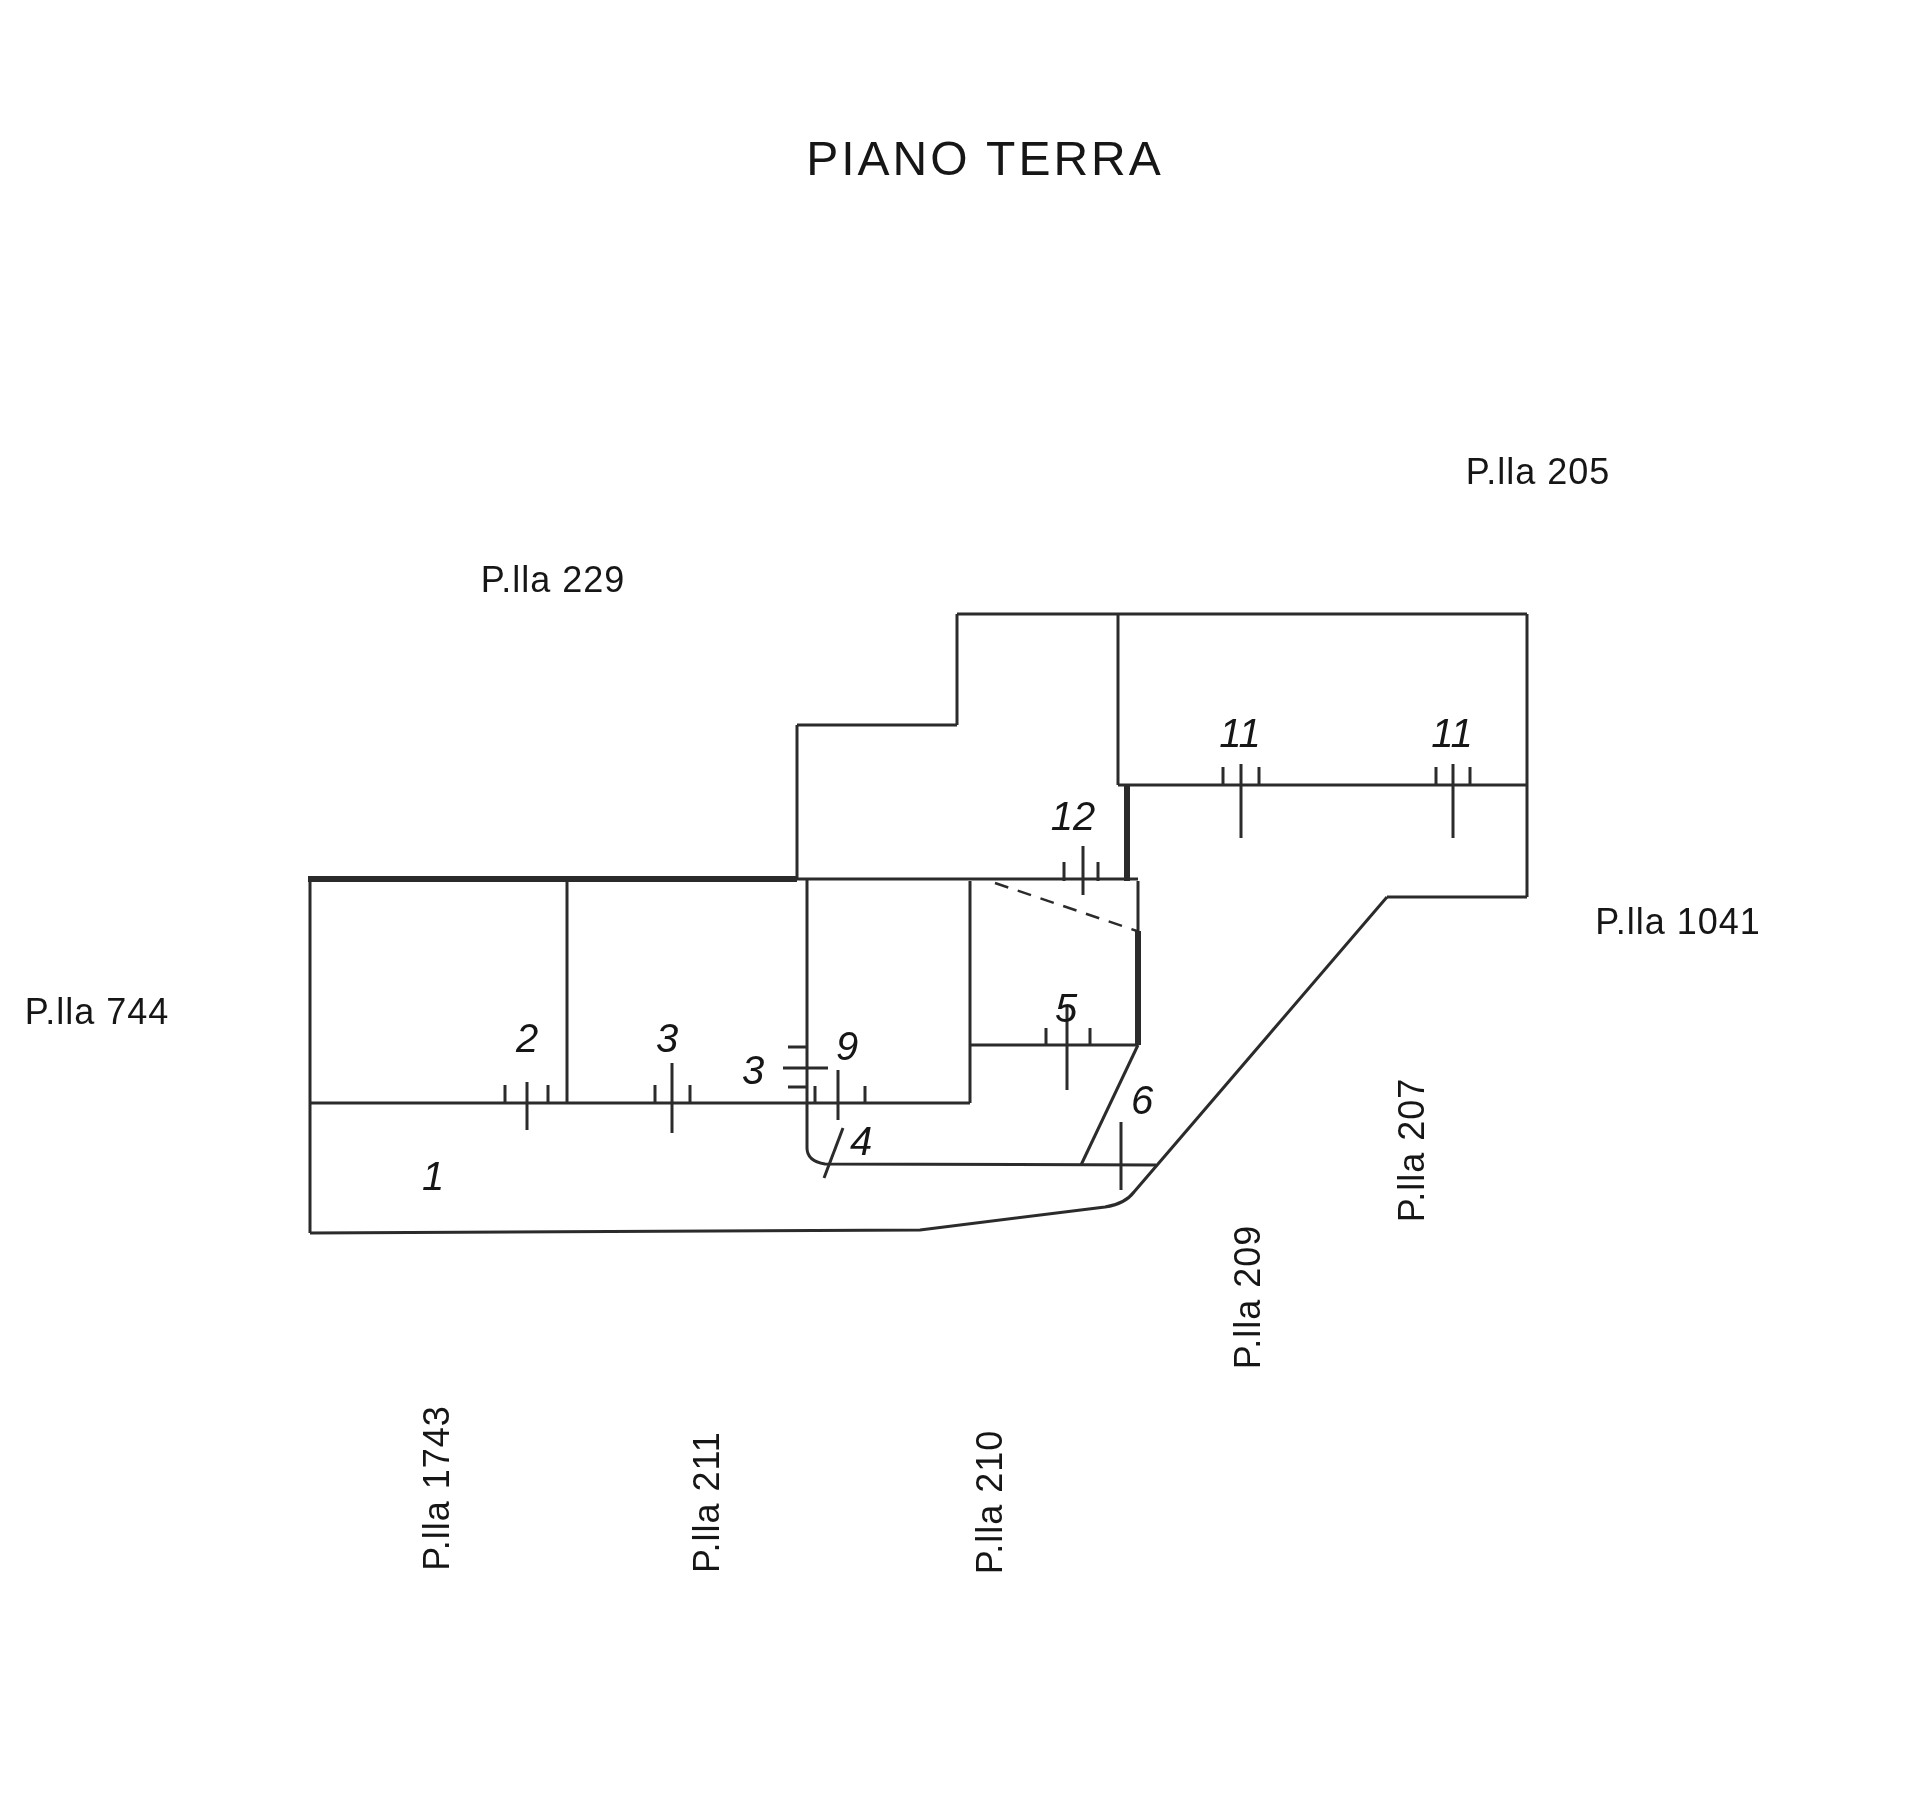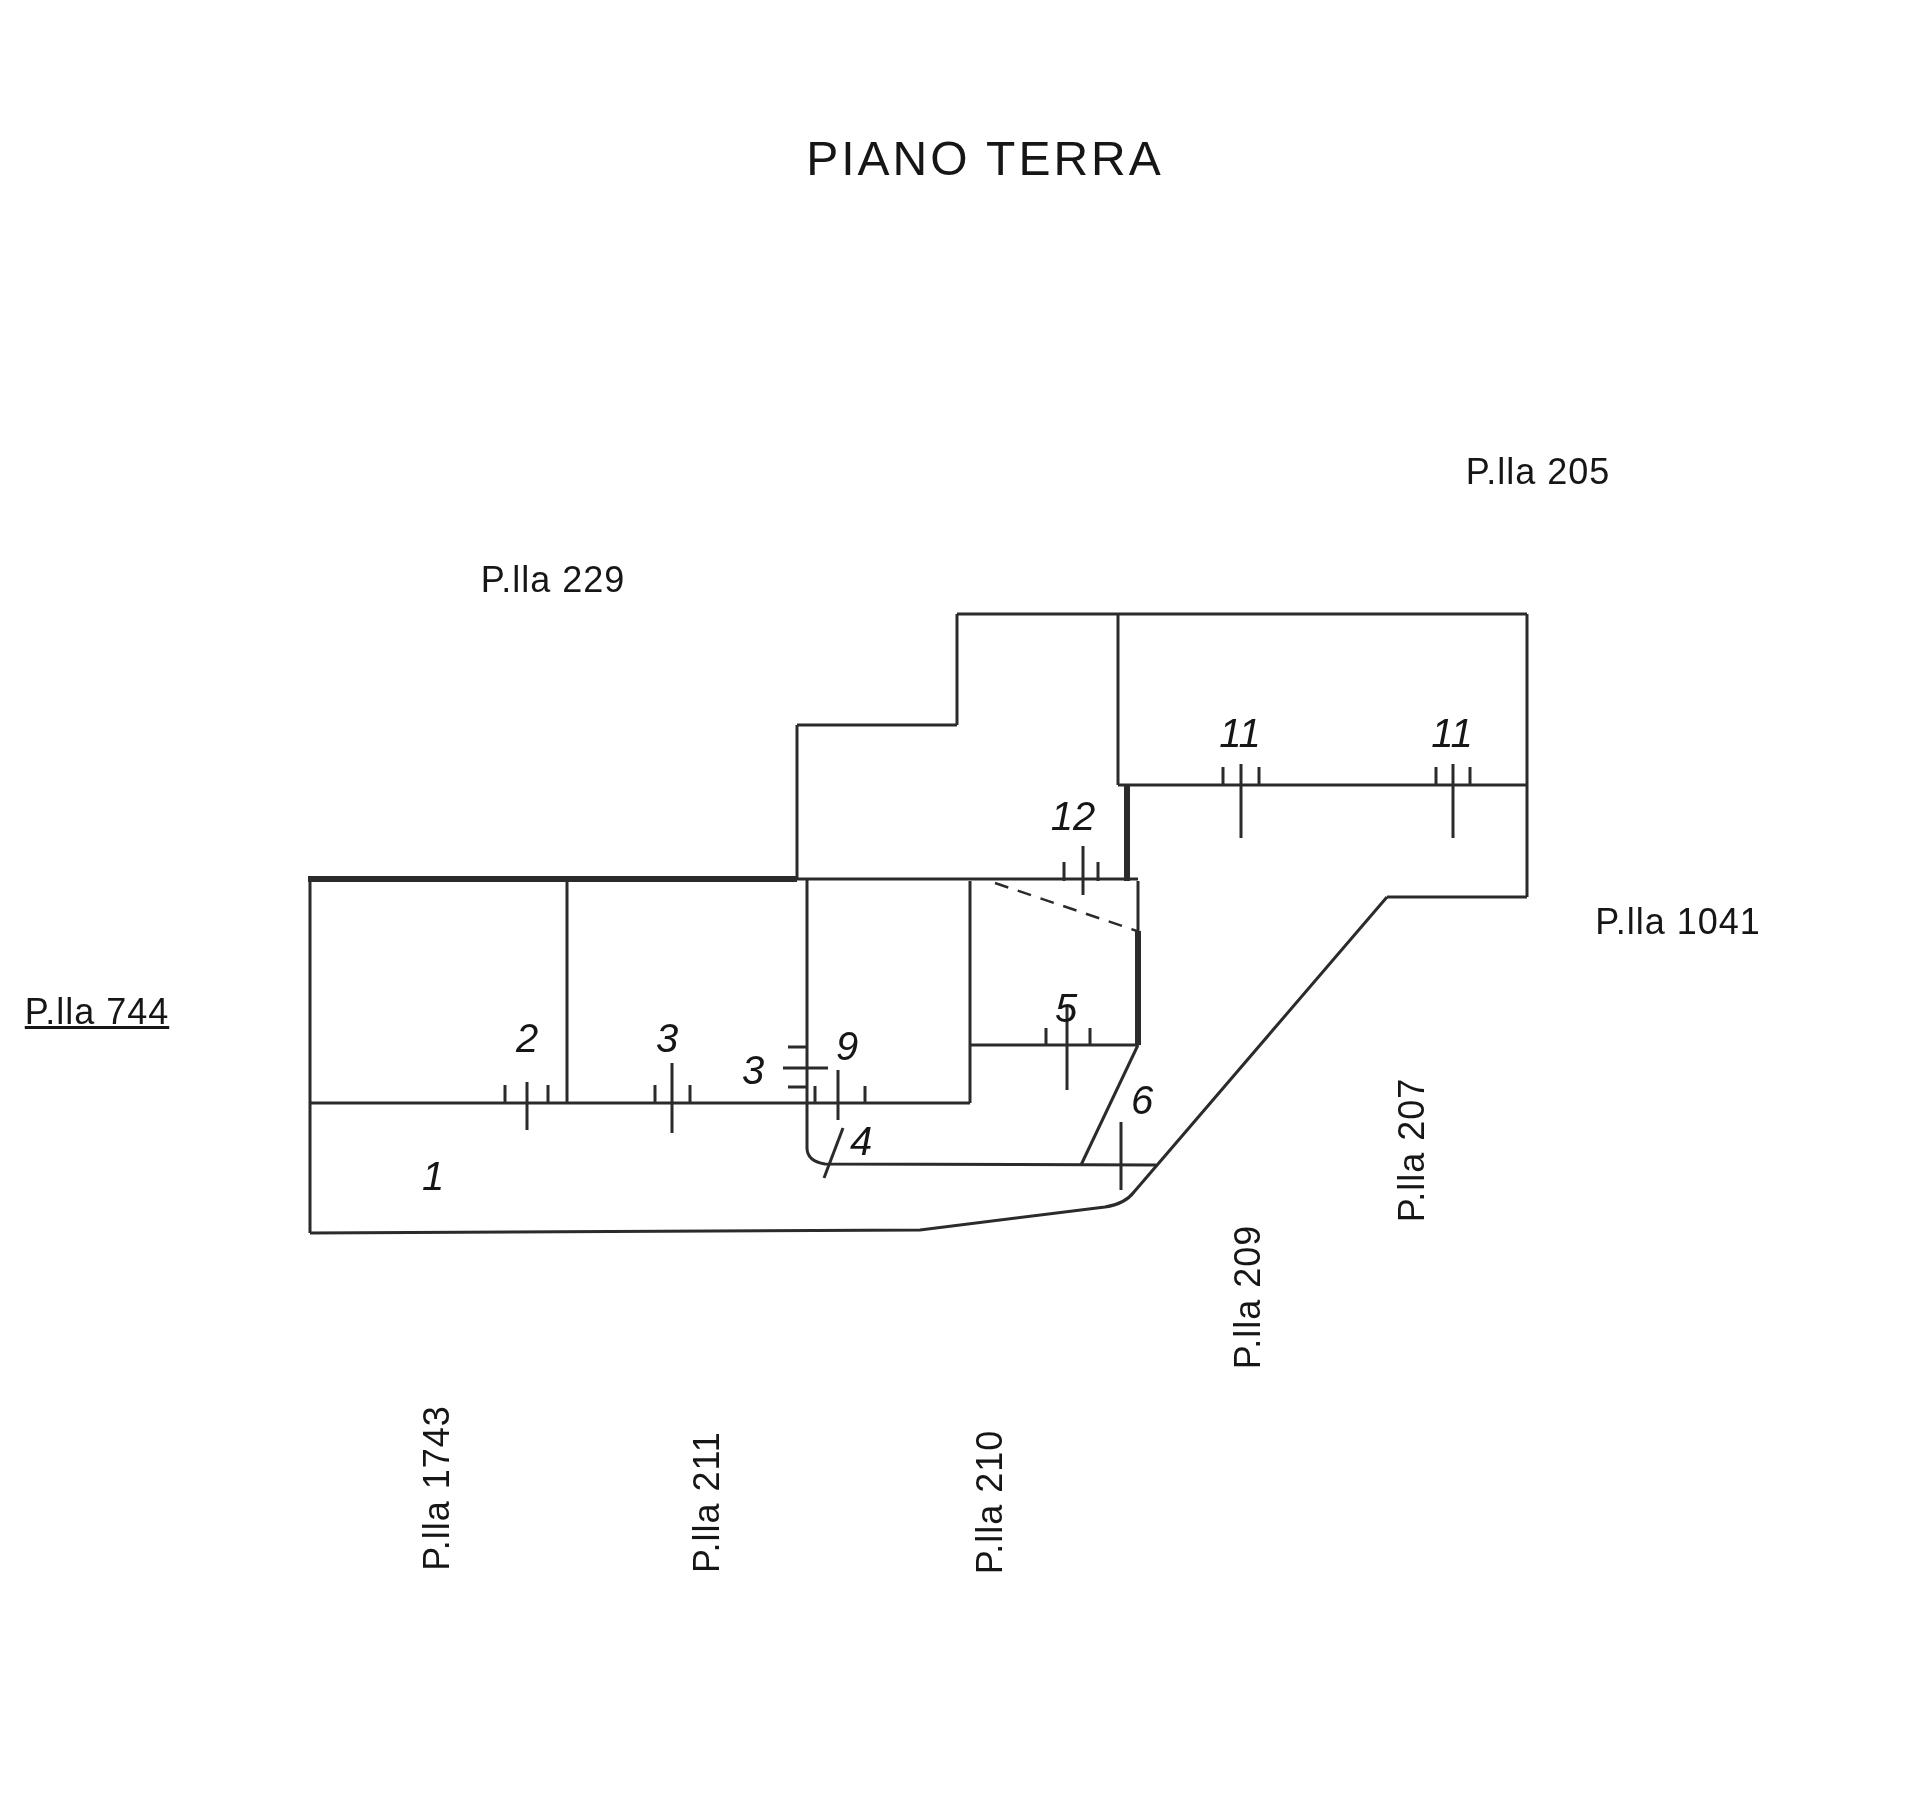--- a/index.html
+++ b/index.html
@@ -105,21 +105,21 @@
 
     <line class="tick" x1="1453" y1="764" x2="1453" y2="838"></line>
     <line class="tick" x1="1436" y1="767" x2="1436" y2="785"></line>
     <line class="tick" x1="1470" y1="767" x2="1470" y2="785"></line>
   </svg>
 
   <div class="lbl title" style="left:985px;top:158px;">PIANO TERRA</div>
 
   <div class="lbl" style="left:1500px;top:472px;margin-left:38px;">P.lla 205</div>
   <div class="lbl" style="left:553px;top:580px;">P.lla 229</div>
-  <div class="lbl" style="left:97px;top:1012px;text-decoration:underline;">P.lla 744</div>
+  <div class="lbl" style="left:97px;top:1012px;">P.lla 744</div>
   <div class="lbl" style="left:1678px;top:922px;">P.lla 1041</div>
 
   <div class="lbl rot" style="left:1412px;top:1150px;">P.lla 207</div>
   <div class="lbl rot" style="left:1248px;top:1297px;">P.lla 209</div>
   <div class="lbl rot" style="left:990px;top:1502px;">P.lla 210</div>
   <div class="lbl rot" style="left:707px;top:1502px;">P.lla 211</div>
   <div class="lbl rot" style="left:437px;top:1488px;">P.lla 1743</div>
 
   <div class="lbl room" style="left:433px;top:1176px;">1</div>
   <div class="lbl room" style="left:527px;top:1038px;">2</div>

